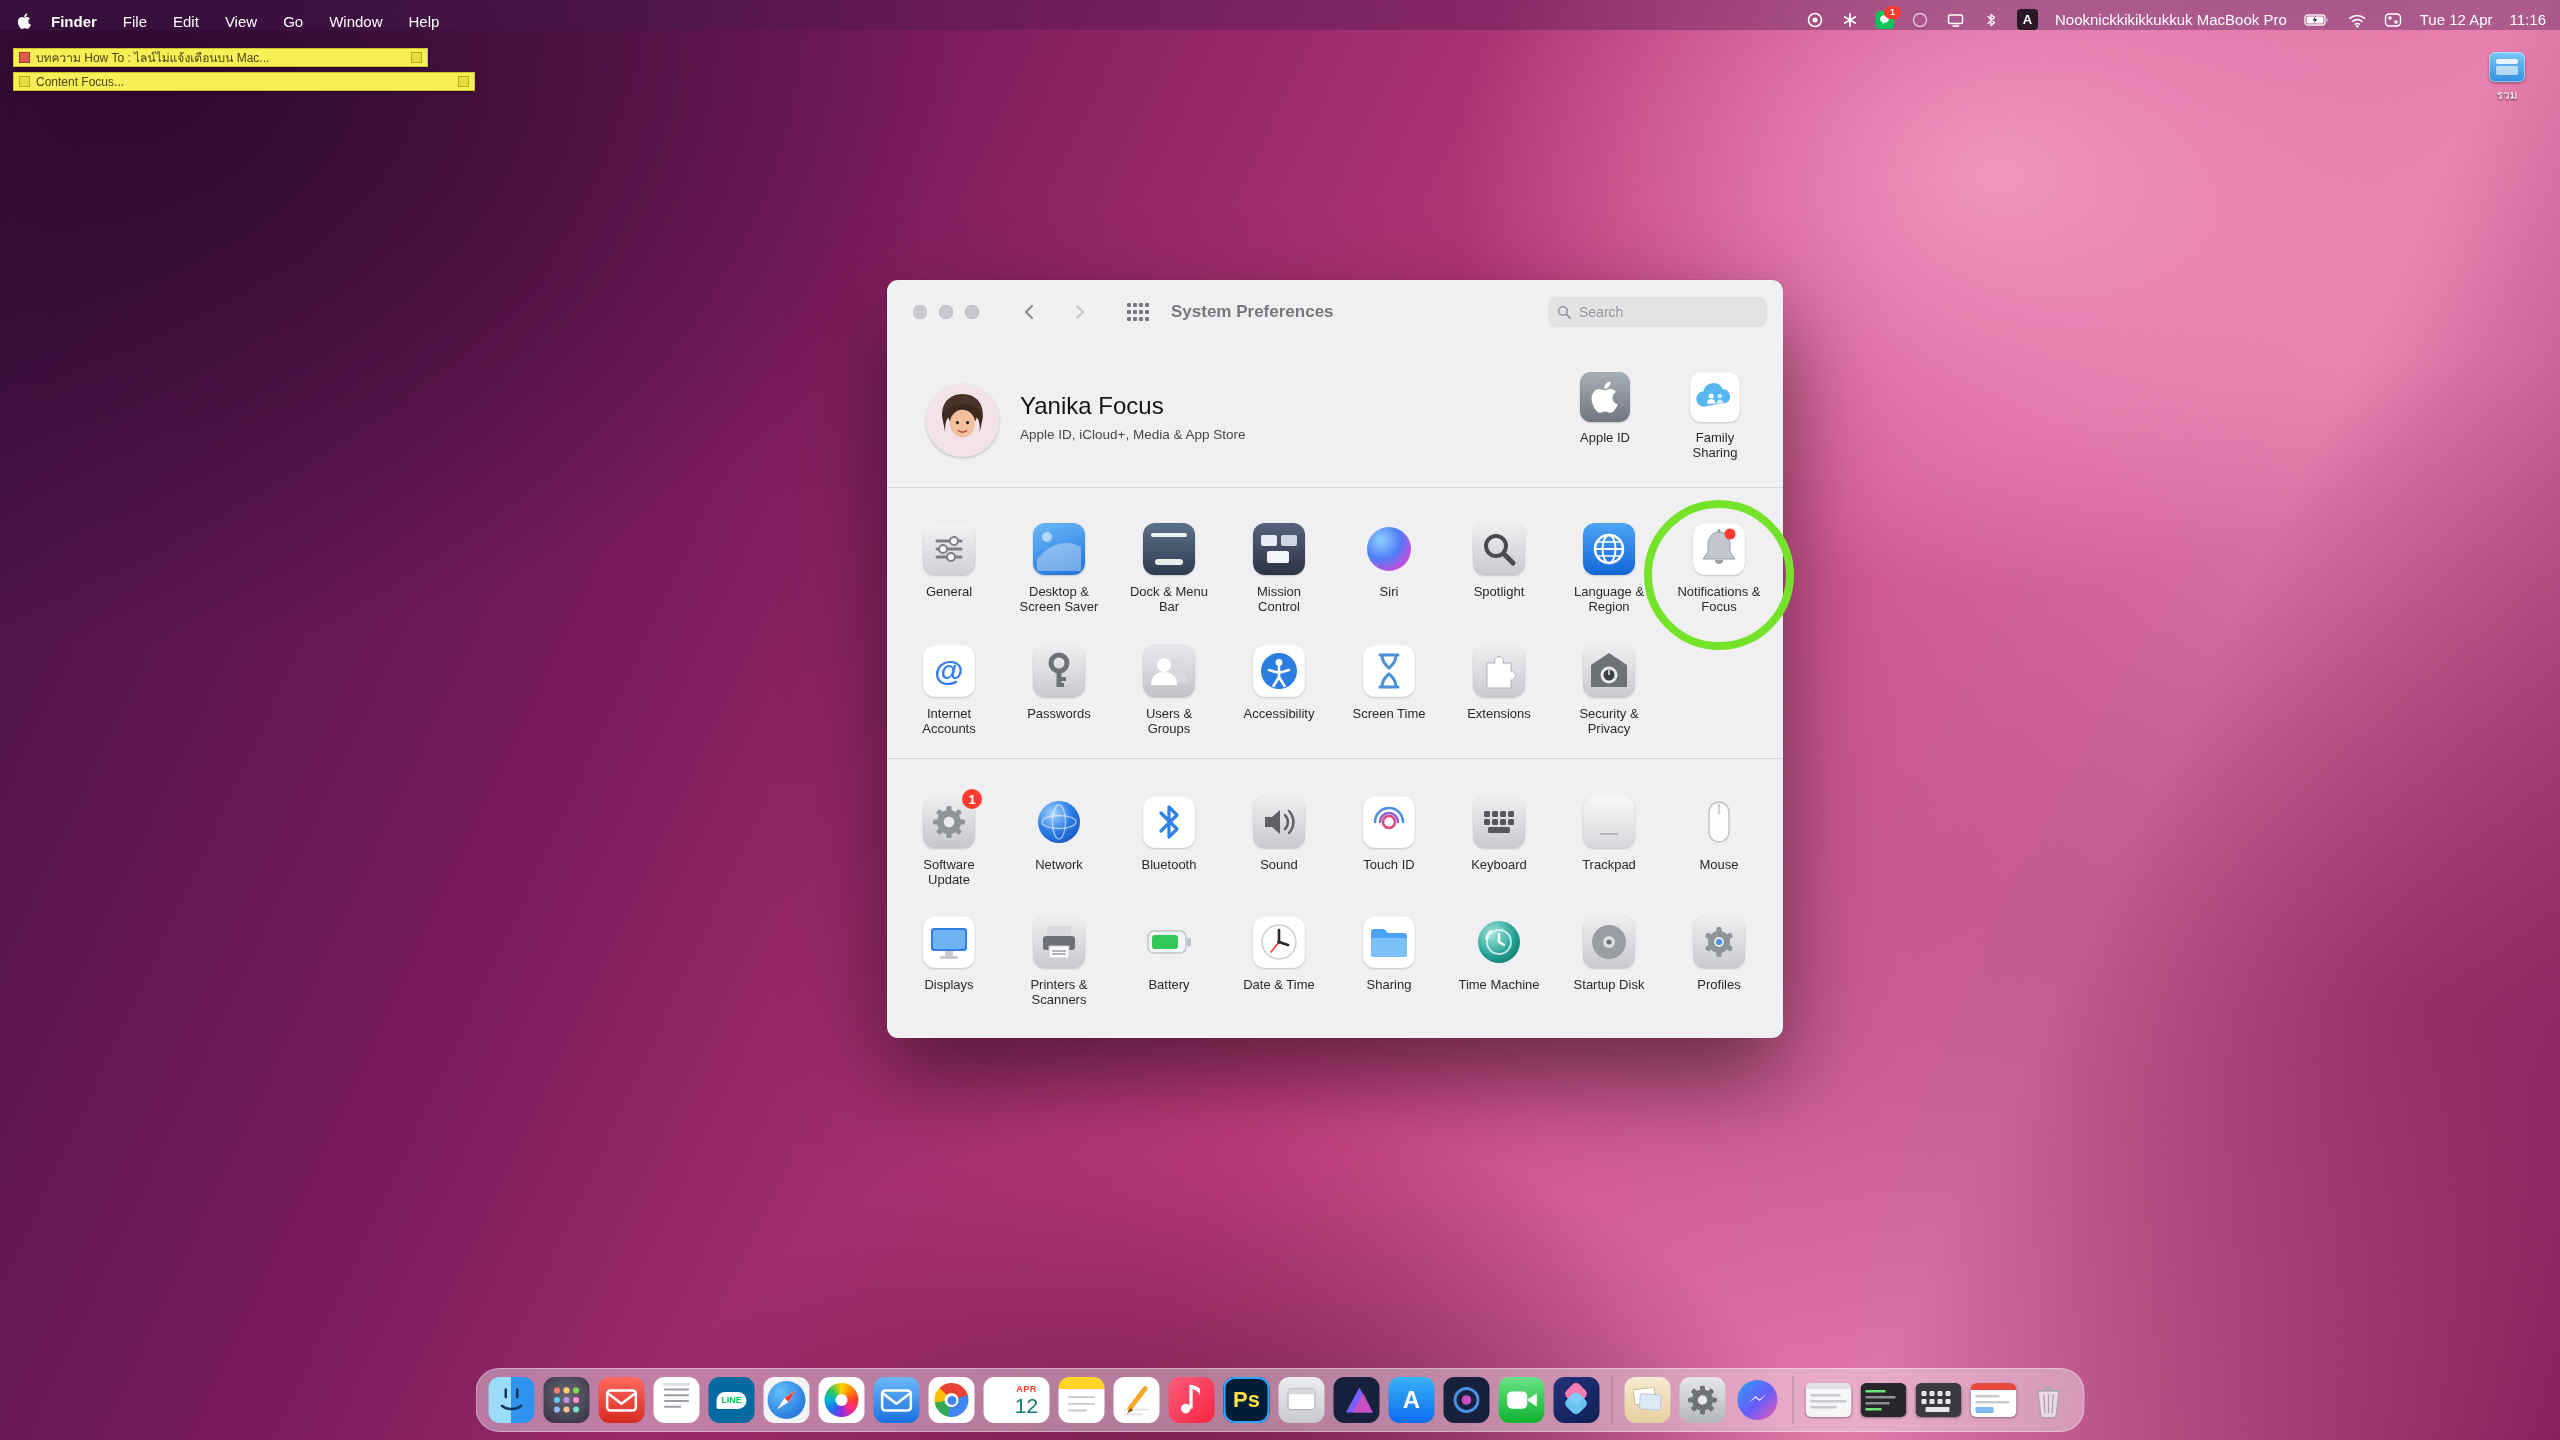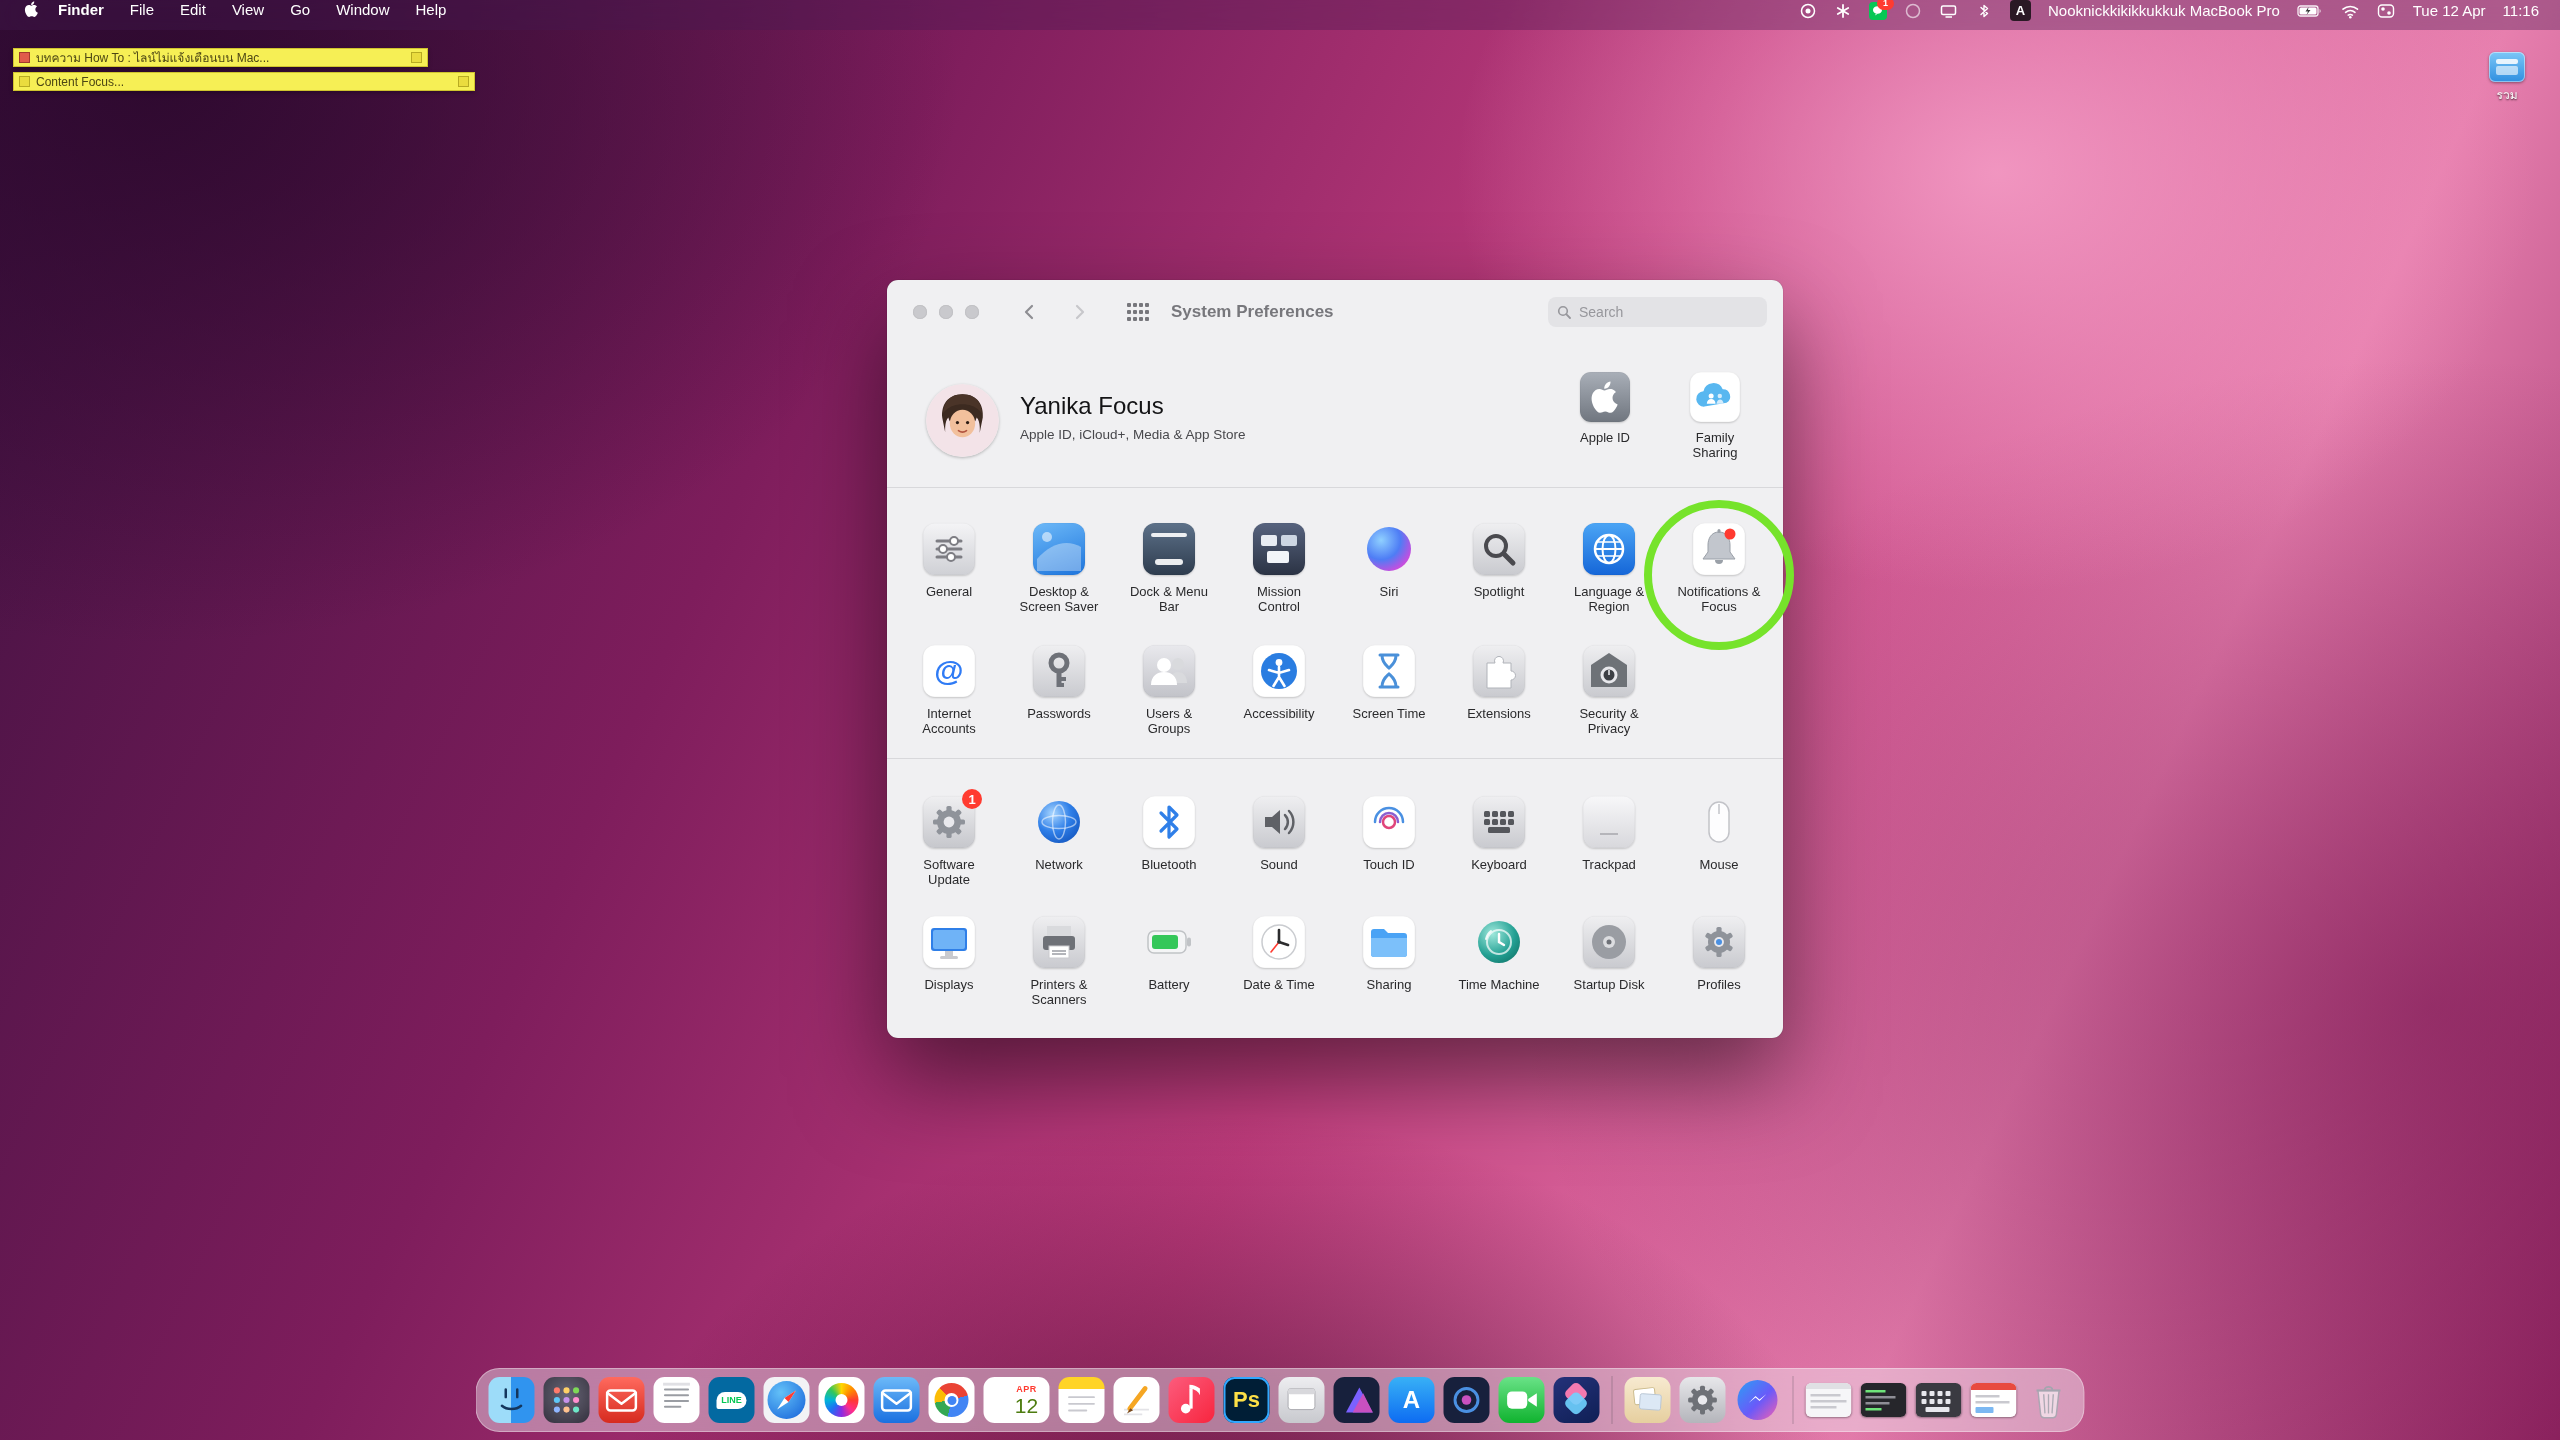--- a/index.html
+++ b/index.html
@@ -9,22 +9,22 @@
     background:
       radial-gradient(900px 700px at 78% 12%, rgba(246,160,200,0.85), transparent 60%),
       radial-gradient(1300px 900px at 6% 6%, rgba(42,8,44,0.85), transparent 62%),
       radial-gradient(1100px 900px at 48% 115%, rgba(64,8,44,0.9), transparent 60%),
       radial-gradient(1400px 1000px at 95% 70%, rgba(120,20,80,0.55), transparent 65%),
       linear-gradient(115deg,#3d1140 0%,#7e1d5c 30%,#c23d7e 55%,#e77fae 78%,#8e2460 100%);
   }
   svg{display:block}
 
   
-  .menu-bar{position:absolute;top:0;left:0;right:0;height:30px;display:flex;align-items:flex-start;
-    padding:0 21px;color:#fff;font-size:15px;z-index:50;
+  .menu-bar{position:absolute;top:0;left:0;right:0;height:30px;display:flex;align-items:flex-end;
+    padding:0 14px;color:#fff;font-size:15px;z-index:50;
     background:rgba(70,25,80,0.35);backdrop-filter:blur(24px);}
   .mb-left{display:flex;align-items:center;}
   .apple-logo{margin:0 4px 0 2px;display:flex;}
   .mb-app-name{font-weight:700;padding:0 13px;}
   .menu-item{padding:0 13px;}
   .mb-right{margin-left:auto;display:flex;align-items:center;gap:17px;}
   .status-icon{display:flex;align-items:center;position:relative;}
   .input-chip{width:21px;height:21px;border-radius:4px;background:rgba(10,10,12,0.8);color:#fff;
     font-size:13px;font-weight:700;display:flex;align-items:center;justify-content:center;}
   .line-chip{width:18px;height:18px;border-radius:4px;background:#06c755;display:flex;align-items:center;justify-content:center;}
@@ -151,21 +151,21 @@
     background:conic-gradient(#ffd500,#ff8a00,#ff3b30,#ff2d8a,#8a2be2,#1e6ff5,#00b4d8,#34c759,#ffd500);
     display:flex;align-items:center;justify-content:center;}
   .pw-center{width:12px;height:12px;border-radius:50%;background:#fff;}
   .chrome-ball{width:34px;height:34px;border-radius:50%;
     background:conic-gradient(from -45deg,#ea4335 0 33%,#4285f4 33% 66%,#34a853 66% 85%,#fbbc05 85% 100%);
     display:flex;align-items:center;justify-content:center;}
   .cb-hub{width:14px;height:14px;border-radius:50%;background:#fff;display:flex;align-items:center;justify-content:center;}
   .cb-hub i{width:9px;height:9px;border-radius:50%;background:#4285f4;display:block;}
   .cal-wrap{display:flex;flex-direction:column;align-items:center;line-height:1;}
   .cal-month{color:#ff3b30;font-size:9px;font-style:normal;font-weight:700;letter-spacing:0.5px;}
-  .cal-day{color:#4d7c0f;font-size:21px;font-weight:400;margin-top:1px;}
+  .cal-day{color:#0f766e;font-size:21px;font-weight:400;margin-top:1px;}
   .ps-text{color:#fde047;font-size:22px;font-weight:700;}
   .as-a{color:#fff;font-size:24px;font-weight:700;}
   .msgr{width:40px;height:40px;border-radius:50%;background:linear-gradient(135deg,#2b9ff5,#6a5af9 55%,#f55fb0);
     display:flex;align-items:center;justify-content:center;}
 </style>
 </head>
 <body>
 
 <div class="menu-bar">
   <div class="mb-left">

